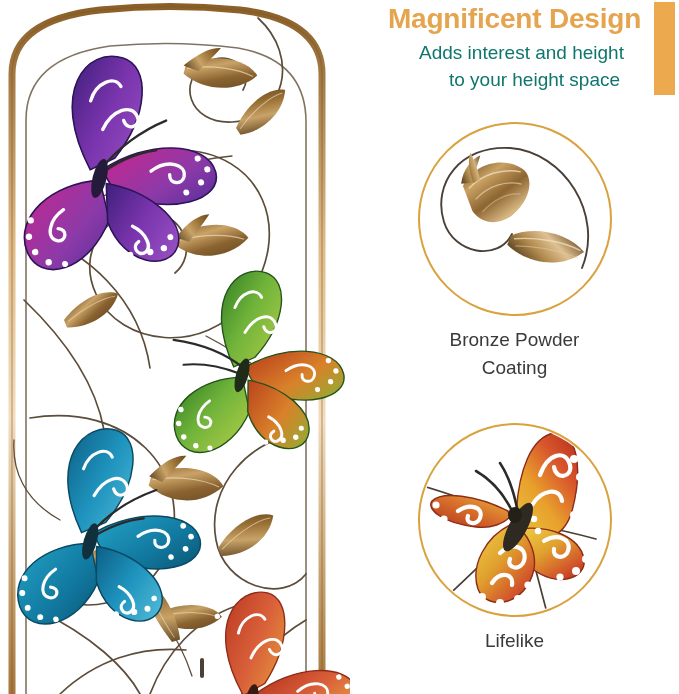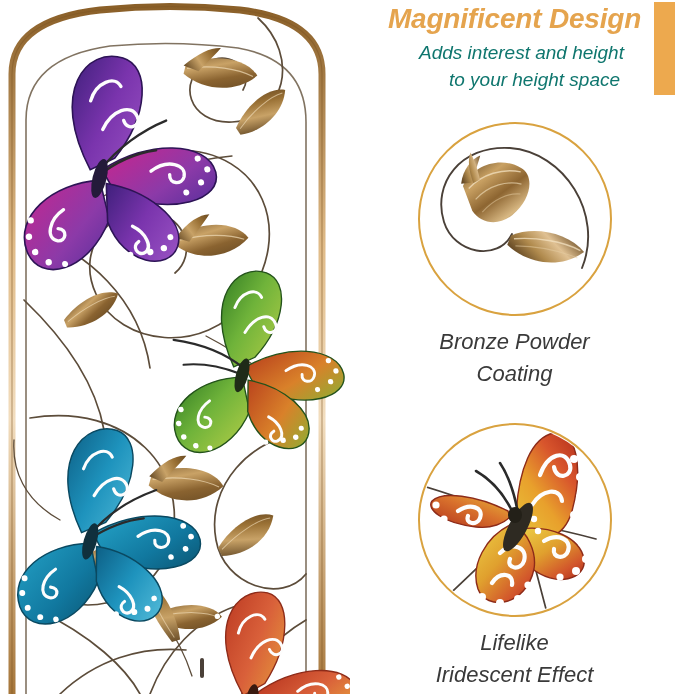--- a/index.html
+++ b/index.html
@@ -22,21 +22,21 @@
     left: 0; top: 0;
     width: 350px; height: 694px;
     overflow: hidden;
   }
   #product-svg { display: block; width: 350px; height: 694px; }
 
   
   #marketing-panel {
     position: absolute;
     left: 350px; top: 0;
-    width: 329px; height: 512px; font-style: italic;
+    width: 329px; height: 512px;
   }
 
   
   #headline-block {
     position: absolute;
     left: 0; top: 0;
     width: 329px;
     text-align: center;
   }
   #headline {
@@ -79,21 +79,21 @@
     position: relative;
     width: 202px;
     height: 202px;
     margin: 0 auto;
   }
   .feature-circle svg { display: block; width: 202px; height: 202px; }
 
   .feature-caption {
     margin: 0;
     padding-top: 6px;
-    font-size: 22px;
+    font-size: 19px;
     line-height: 1.45;
     color: #3a3a3a;
   }
   .feature-caption .cap-line { display: block; white-space: nowrap; }
 </style>
 </head>
 <body>
 
 <div id="product-panel">
   <svg id="product-svg" viewBox="0 0 350 694">
@@ -511,17 +511,16 @@
           </g>
 
           <ellipse cx="104" cy="108" rx="9" ry="27" transform="rotate(28 104 108)" fill="#2e2a22"></ellipse>
           <ellipse cx="101" cy="96" rx="7" ry="8" fill="#232018"></ellipse>
         </g>
         <circle cx="101" cy="101" r="96" fill="none" stroke="#d9a23f" stroke-width="2"></circle>
       </svg>
     </div>
     <p class="feature-caption">
       <span class="cap-line">Lifelike</span>
-      <span class="cap-line">Iridescent Effect</span>
     </p>
   </div>
 
 </div>
 
 </body></html>

